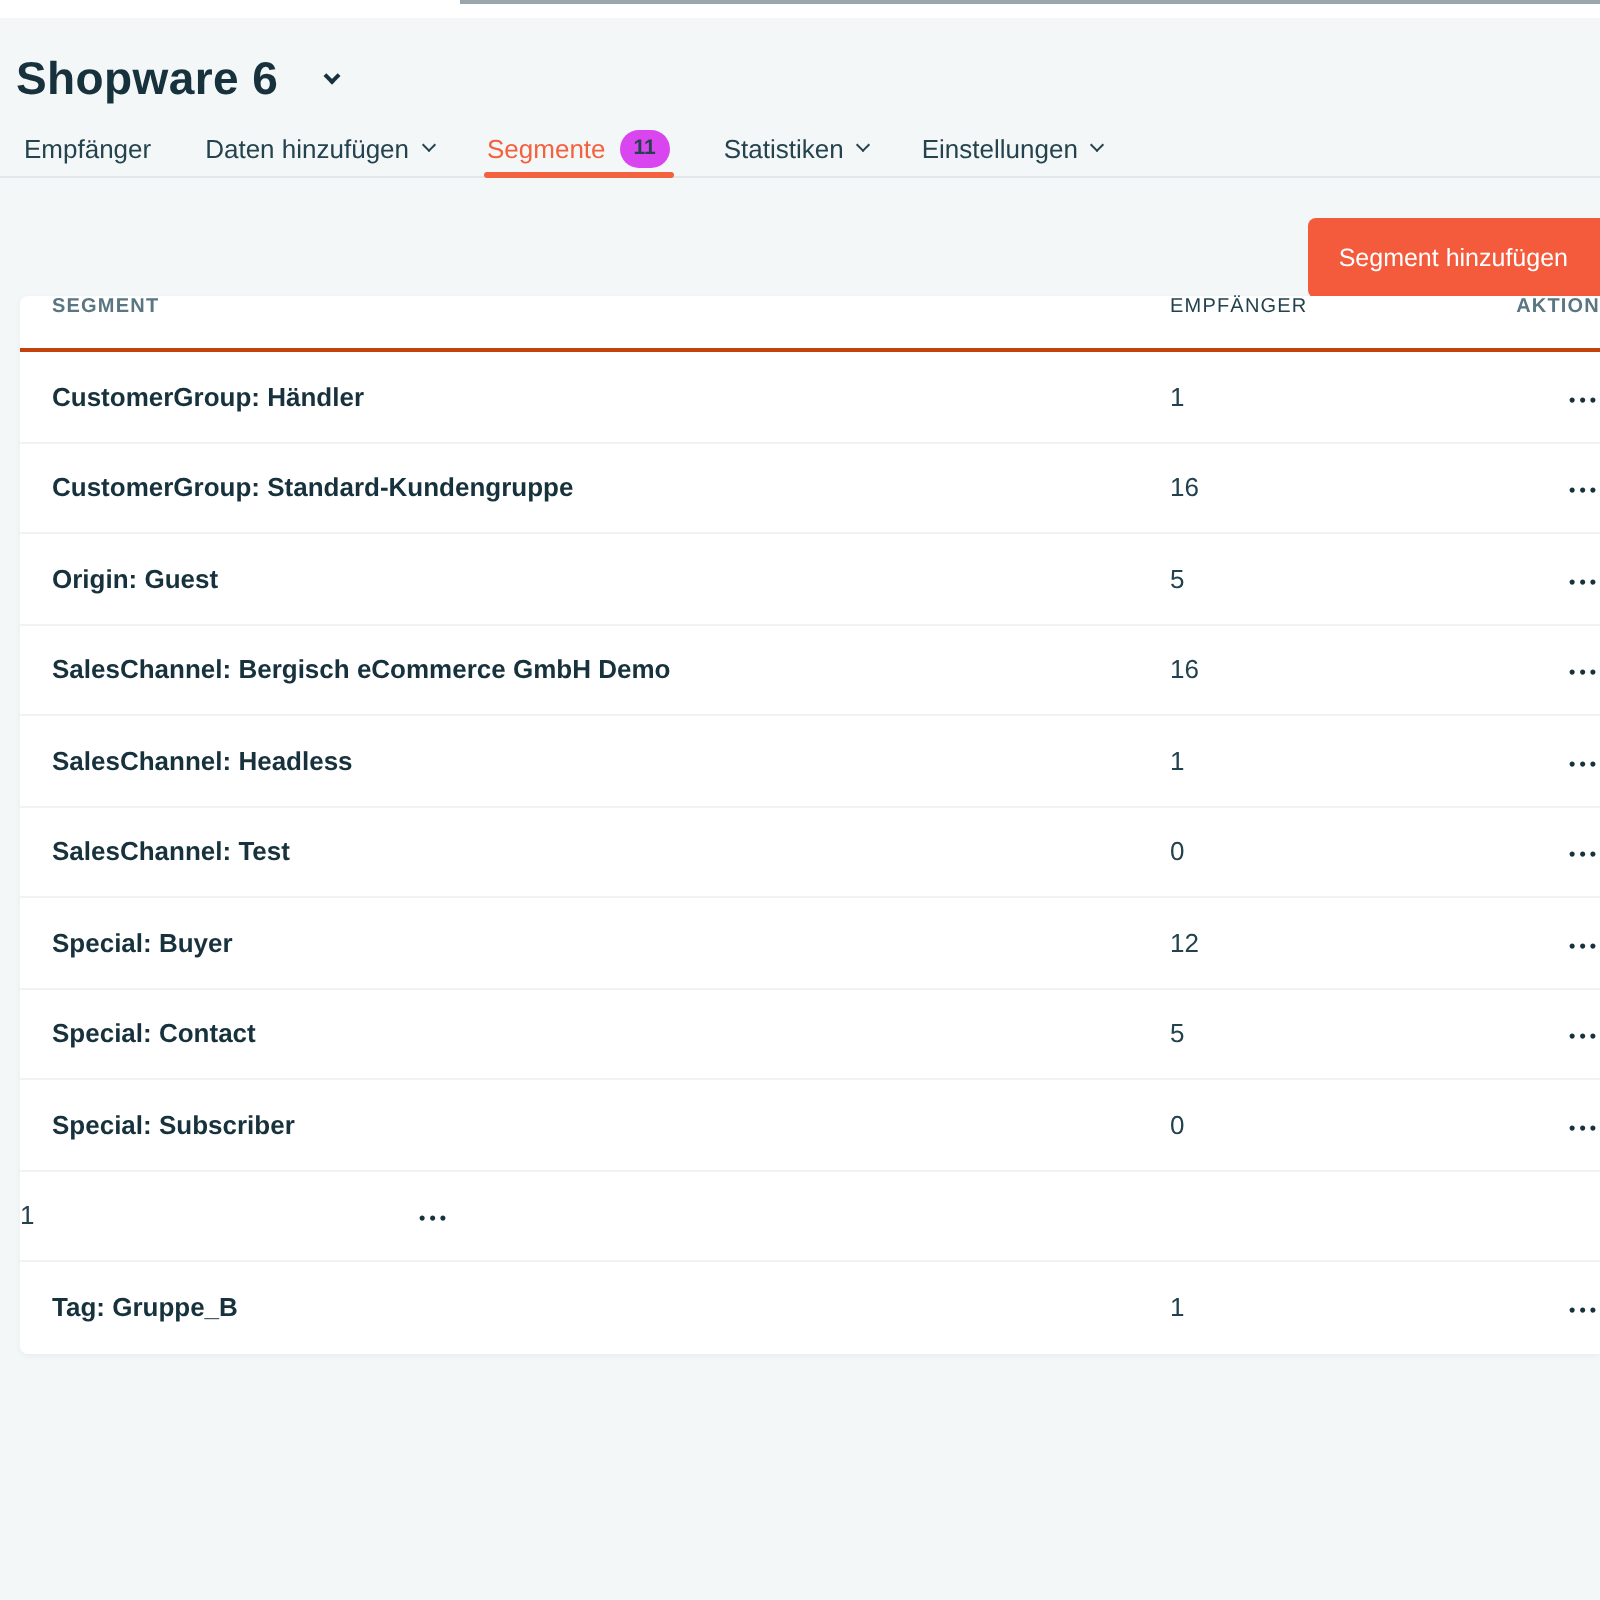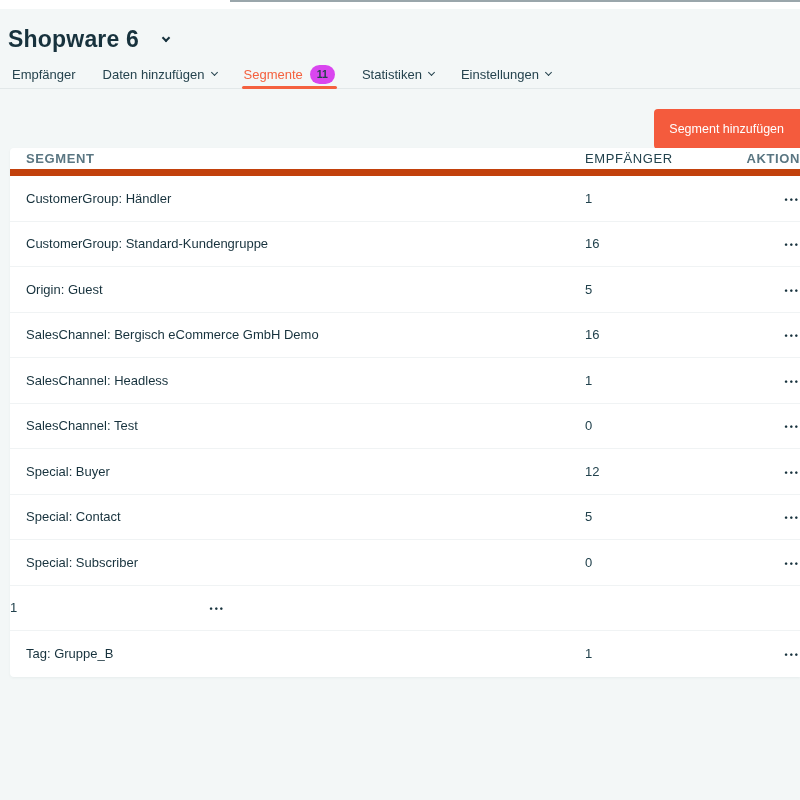--- a/index.html
+++ b/index.html
@@ -53,30 +53,30 @@
     font-family: "Liberation Sans", sans-serif;
     font-size: 12.5px; font-weight: 500; padding: 0 16px 0 15px; cursor: pointer;
   }
 
   .card {
     position: absolute; top: 148px; left: 10px; width: 790px; height: 529px;
     background: #ffffff; border-radius: 4px 0 0 4px;
     box-shadow: 0 1px 3px rgba(23,50,61,0.05);
   }
   .thead {
-    display: flex; align-items: center; height: 28px;
-    border-bottom: 7px solid #c2410c;
-    font-size: 13px; font-weight: 700; letter-spacing: 0.6px; color: #5a7682;
+    display: flex; align-items: flex-start; height: 28px;
+    border-bottom: 2px solid #c2410c;
+    font-size: 10px; font-weight: 700; letter-spacing: 0.6px; color: #5a7682;
   }
   .trow {
     display: flex; align-items: center; height: 45.5px;
     border-bottom: 1px solid #f0f3f4; font-size: 13px;
   }
   .trow:last-child { border-bottom: none; }
-  .col-seg { flex: 1; padding-left: 16px; font-weight: 400; }
+  .col-seg { flex: 1; padding-left: 16px; font-weight: 700; }
   .col-count { width: 160px; flex: none; font-weight: 400; color: #22424d; }
   .col-action { width: 55px; flex: none; text-align: right; }
   .thead .col-seg { font-weight: 700; }
   .ellipsis-btn {
     display: inline-block; font-size: 9px; font-weight: 700; letter-spacing: 2px;
     color: #17323d; cursor: pointer; line-height: 1;
   }
 </style>
 </head>
 <body>

